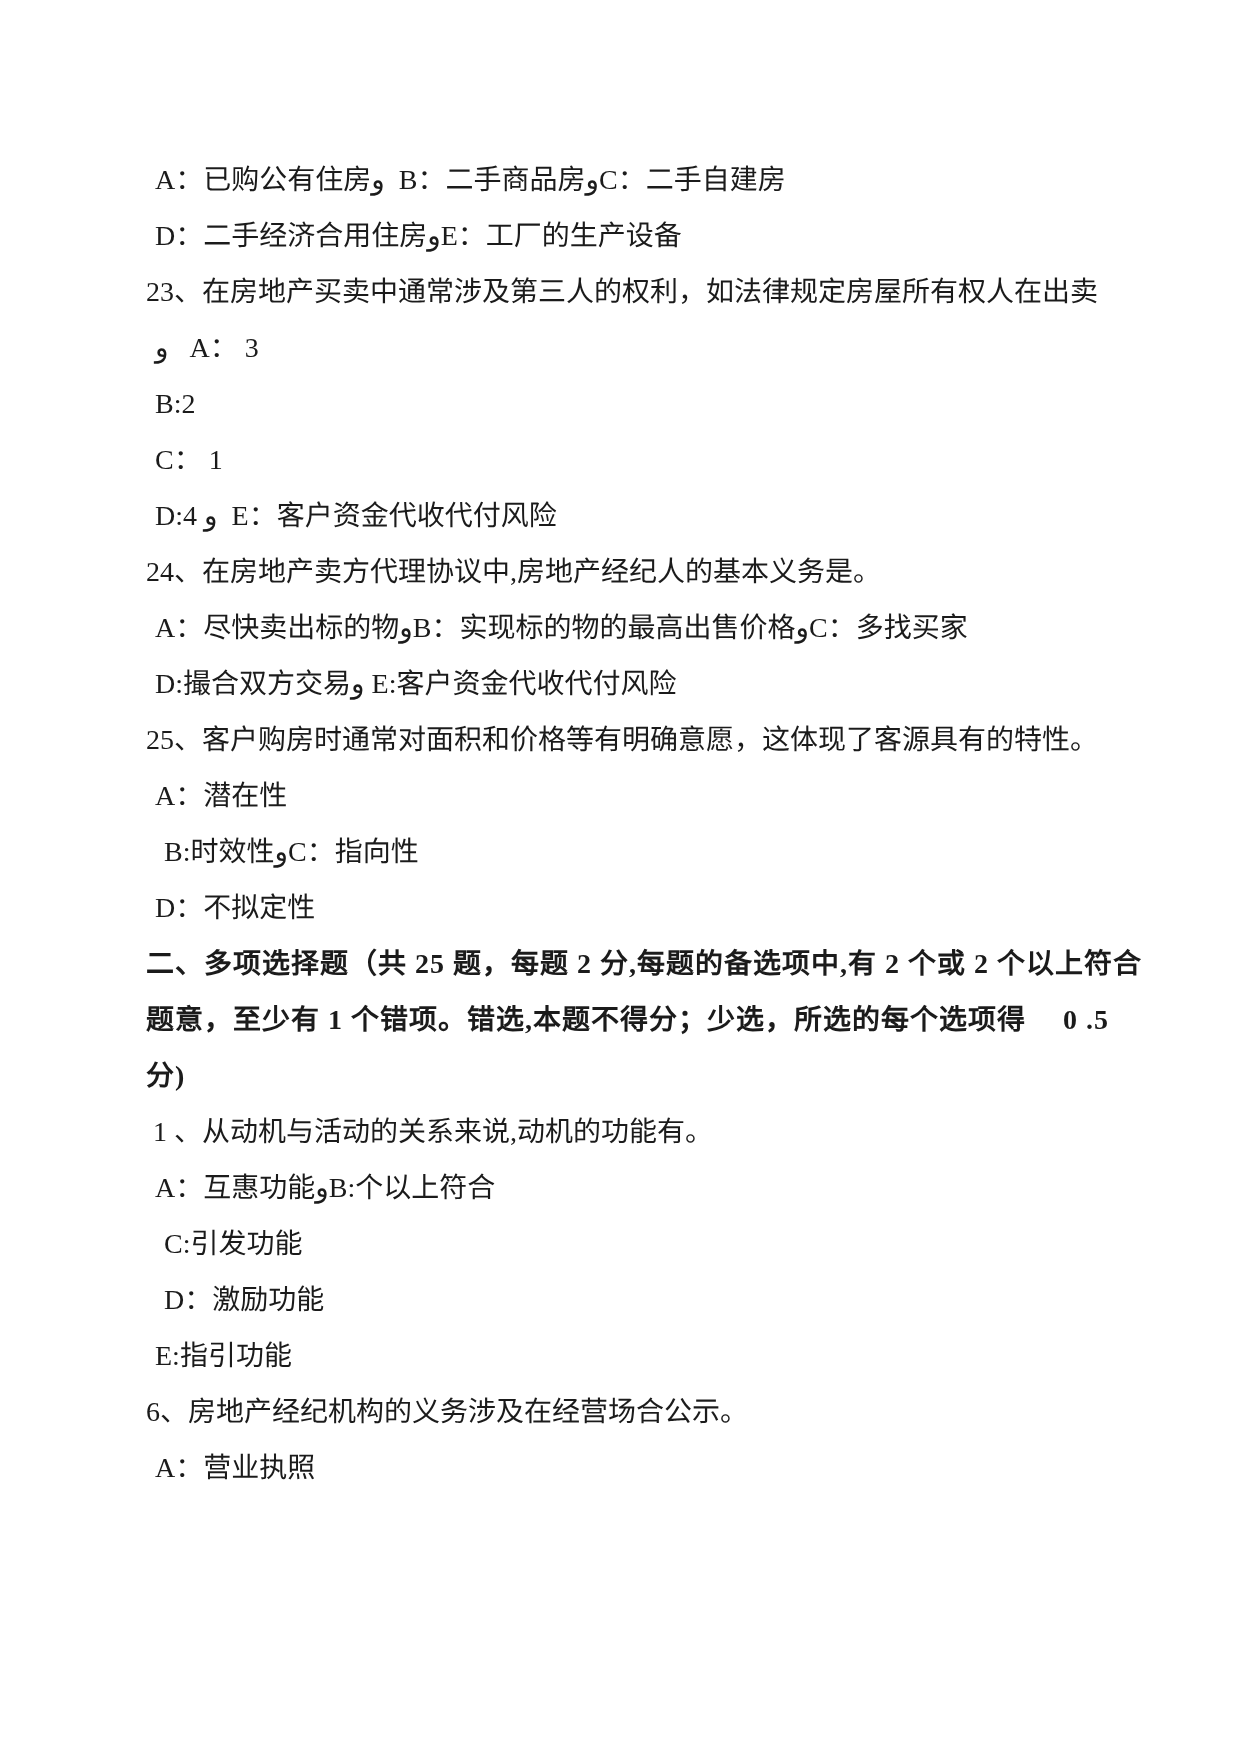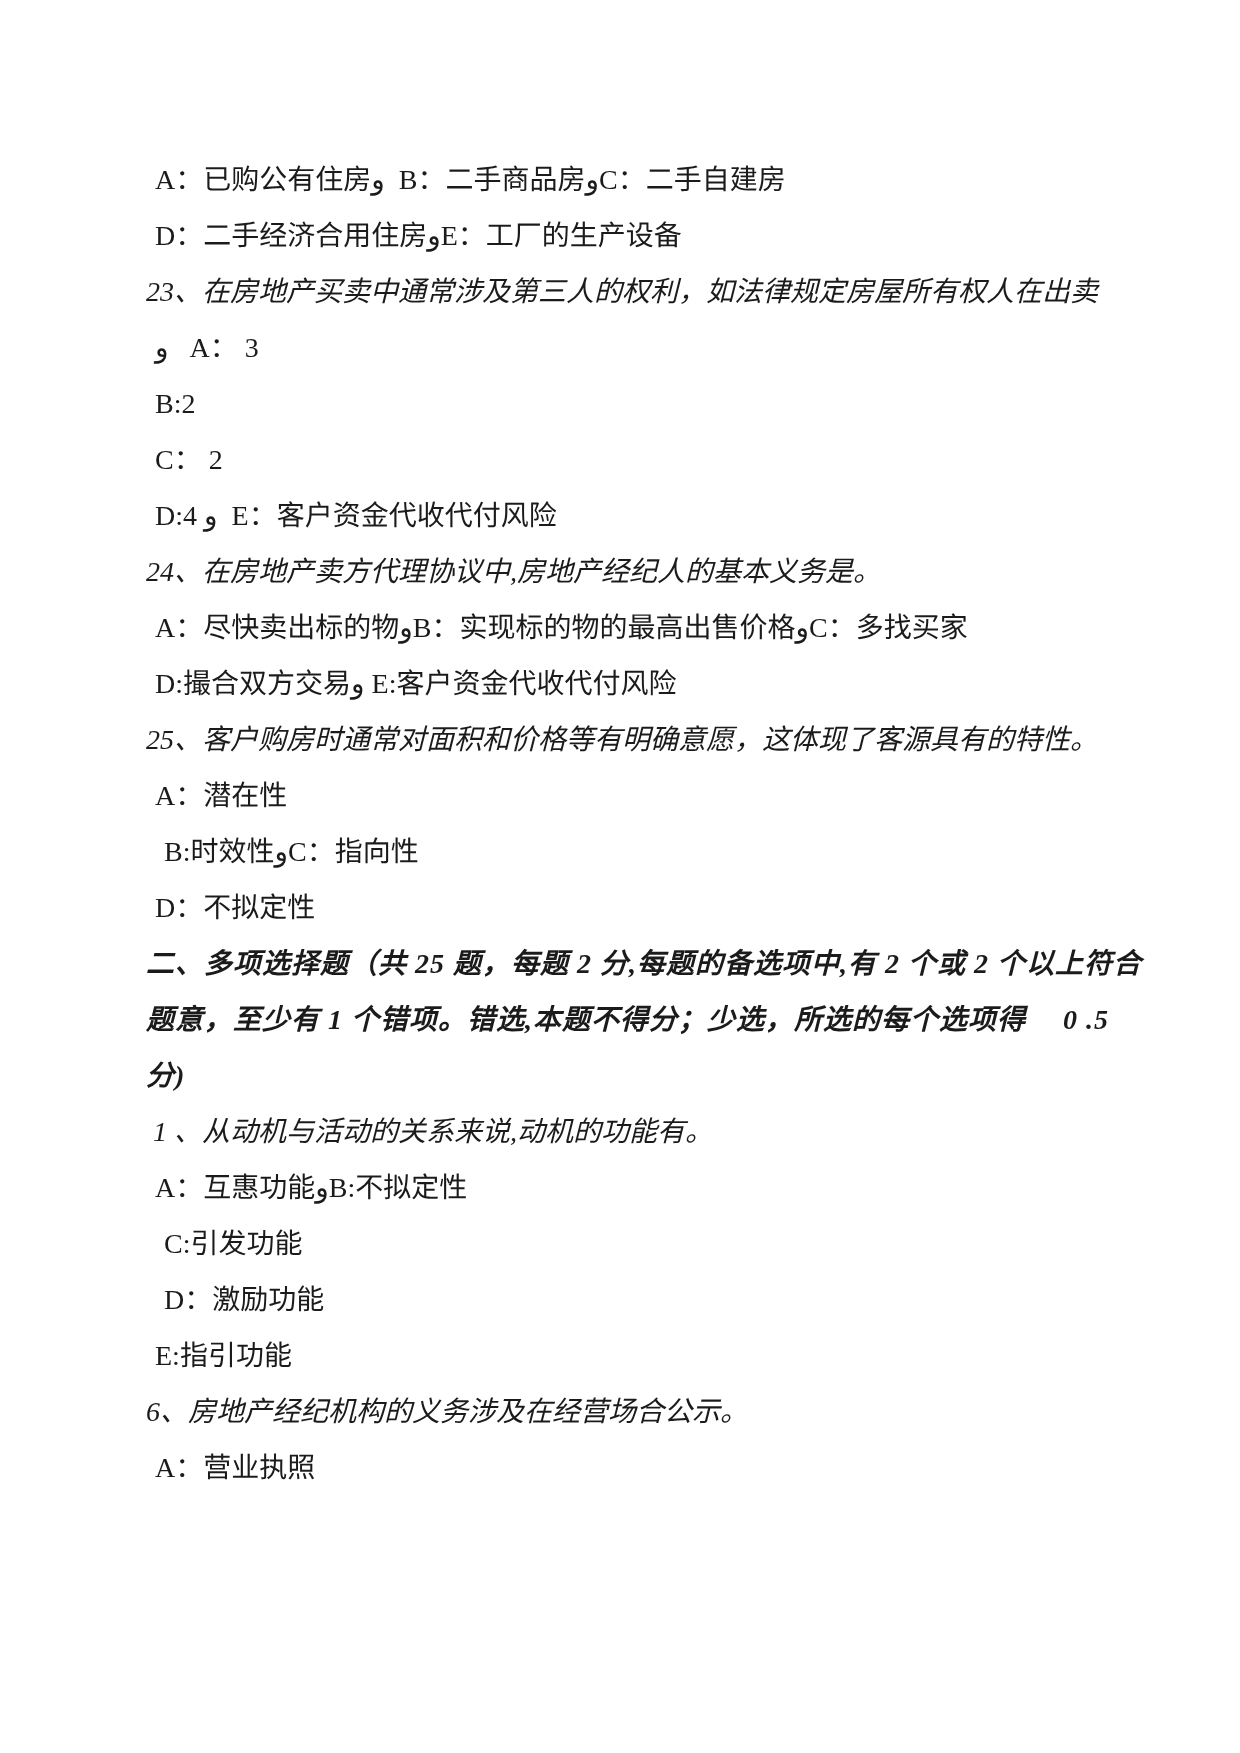--- a/index.html
+++ b/index.html
@@ -26,48 +26,48 @@
     }
     .line {
       margin: 0;
       height: 56px;
       line-height: 56px;
       font-size: 28px;
       white-space: pre;
       direction: ltr;
       unicode-bidi: normal;
     }
-    .indent-0 { padding-left: 146px; font-style: italic; }
+    .indent-0 { padding-left: 146px; }
     .indent-1 { padding-left: 155px; }
     .indent-2 { padding-left: 164px; }
     .bold { font-weight: 700; letter-spacing: 1px; }
   </style>
 </head>
 <body>
 
 <div class="page">
   <div class="doc-body" id="doc-body">
       <p class="line indent-1">A：已购公有住房و  B：二手商品房وC：二手自建房</p>
       <p class="line indent-1">D：二手经济合用住房وE：工厂的生产设备</p>
       <p class="line indent-0">23、在房地产买卖中通常涉及第三人的权利，如法律规定房屋所有权人在出卖</p>
       <p class="line indent-1">و   A： 3</p>
       <p class="line indent-1">B:2</p>
-      <p class="line indent-1">C： 2</p>
+      <p class="line indent-1">C： 1</p>
       <p class="line indent-1">D:4 و  E：客户资金代收代付风险</p>
       <p class="line indent-0">24、在房地产卖方代理协议中,房地产经纪人的基本义务是。</p>
       <p class="line indent-1">A：尽快卖出标的物وB：实现标的物的最高出售价格وC：多找买家</p>
       <p class="line indent-1">D:撮合双方交易و E:客户资金代收代付风险</p>
       <p class="line indent-0">25、客户购房时通常对面积和价格等有明确意愿，这体现了客源具有的特性。</p>
       <p class="line indent-1">A：潜在性</p>
       <p class="line indent-2">B:时效性وC：指向性</p>
       <p class="line indent-1">D：不拟定性</p>
       <p class="line indent-0 bold">二、多项选择题（共 25 题，每题 2 分,每题的备选项中,有 2 个或 2 个以上符合</p>
       <p class="line indent-0 bold">题意，至少有 1 个错项。错选,本题不得分；少选，所选的每个选项得　 0 .5</p>
       <p class="line indent-0 bold">分)</p>
       <p class="line indent-0"> 1 、从动机与活动的关系来说,动机的功能有。</p>
-      <p class="line indent-1">A：互惠功能وB:不拟定性</p>
+      <p class="line indent-1">A：互惠功能وB:个以上符合</p>
       <p class="line indent-2">C:引发功能</p>
       <p class="line indent-2">D：激励功能</p>
       <p class="line indent-1">E:指引功能</p>
       <p class="line indent-0">6、房地产经纪机构的义务涉及在经营场合公示。</p>
       <p class="line indent-1">A：营业执照</p>
     </div>
 </div>
 
 </body></html>

